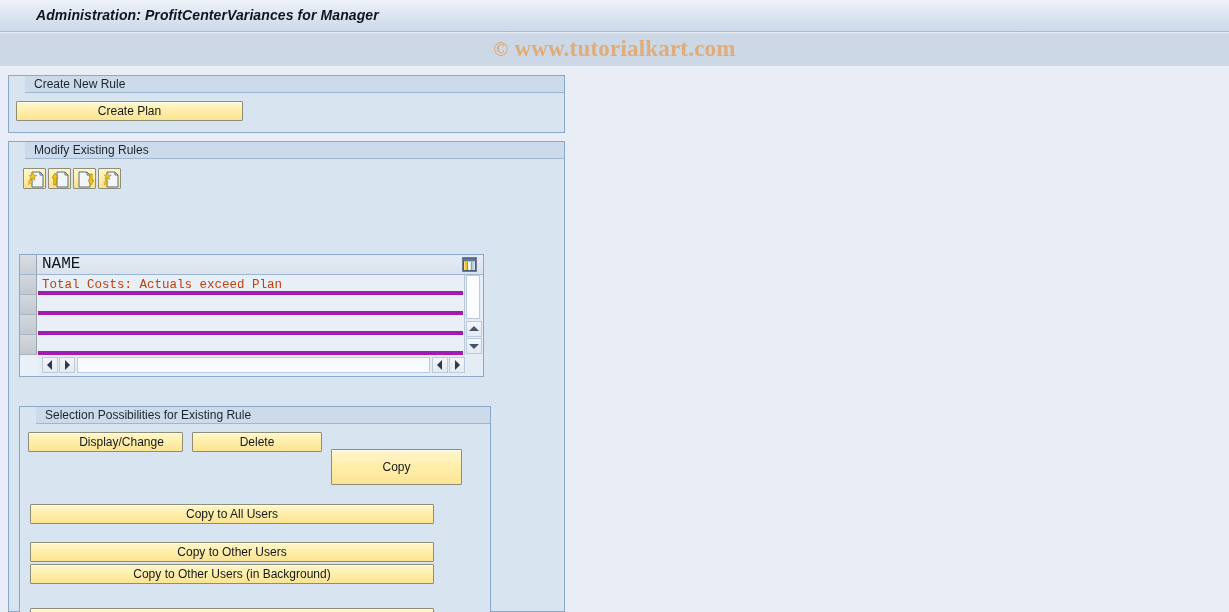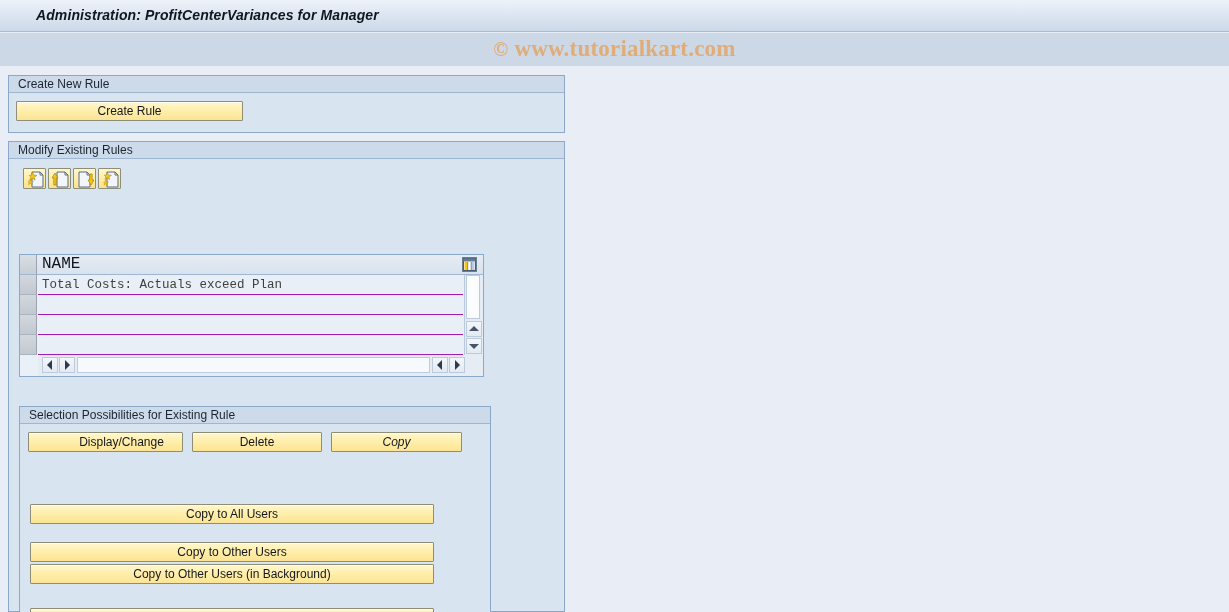--- a/index.html
+++ b/index.html
@@ -51,20 +51,21 @@
     border:1px solid #8aa8c8;
     background:#d8e4f0;
   }
   .group>.ghead{
     height:17px;line-height:17px;
     background:#ccdaea;
     border-bottom:1px solid #9db7d2;
     padding-left:9px;
     font-size:12px;color:#1b2530;white-space:nowrap;
     box-sizing:border-box;
+    margin-left:16px;
   }
 
   
   .btn{
     position:absolute;box-sizing:border-box;
     background:linear-gradient(to bottom,#fff6cd 0%,#ffeea8 52%,#fbe395 100%);
     border:1px solid #8d8d78;
     border-radius:1px;
     box-shadow:inset 0 1px 0 #fffdf0;
     font-family:"Liberation Sans",sans-serif;
@@ -103,23 +104,23 @@
     background:linear-gradient(to bottom,#d9dee4 0%,#c8ced6 100%);
     border-right:1px solid #9aa4b0;border-bottom:1px solid #9db7d2;
   }
   .colhdr{
     position:absolute;left:18px;top:0;height:19px;line-height:19px;
     font-family:Liberation Mono, monospace;font-size:16px;color:#10161d;
     padding-left:4px;white-space:nowrap;
   }
   .datarow{
     position:absolute;left:18px;box-sizing:border-box;
-    border-bottom:1px solid #a21caf;
+    border-bottom:4px solid #a21caf;
     background:#e9eff7;
-    font-family:"Liberation Mono",monospace;font-size:12.5px;color:#404040;
+    font-family:"Liberation Mono",monospace;font-size:12.5px;color:#c2410c;
     line-height:20px;padding-left:4px;white-space:nowrap;overflow:hidden;
   }
   .hicon{
     position:absolute;width:15px;height:15px;box-sizing:border-box;
     border:1px solid #6c7d8f;background:#fff;
     cursor:default;
   }
   .vscroll{
     position:absolute;box-sizing:border-box;
     background:#e6ecf4;border-left:1px solid #b9c8da;
@@ -158,21 +159,21 @@
   <div class="wmband"></div>
   <div class="wm">
     <span class="cmark">©</span>
     <span>www.tutorialkart.com</span>
   </div>
 
   <div class="canvas">
 
     <div class="group" style="left:8px;top:9px;width:557px;height:58px;">
       <div class="ghead">Create New Rule</div>
-      <button class="btn" style="left:7px;top:25px;width:227px;height:20px;">Create Rule</button>
+      <button class="btn" style="left:7px;top:25px;width:227px;height:20px;">Create Plan</button>
     </div>
 
     <div class="group" style="left:8px;top:75px;width:557px;height:471px;">
       <div class="ghead">Modify Existing Rules</div>
 
       <div class="tbtn" style="left:14px;top:26px;">
         <svg width="17" height="17" viewBox="0 0 17 17">
           <polygon points="5,1 13,1 16,4 16,16 5,16" fill="#f2f6fb" stroke="#5a6b80" stroke-width="1"></polygon>
           <polyline points="13,1 13,4 16,4" fill="none" stroke="#5a6b80" stroke-width="1"></polyline>
           <polygon points="3,0 5,4 9,4.5 5.5,6.5 6.5,10.5 3,8 0,10.5 1,6.5 -1,4.5 2,4" fill="#f5c518" stroke="#a6820a" stroke-width=".7" transform="translate(3,1) scale(.78)"></polygon>
@@ -254,21 +255,21 @@
             <i class="tri-r"></i>
           </div>
         </div>
       </div>
 
       <div class="group" style="left:10px;top:264px;width:472px;height:254px;">
         <div class="ghead">Selection Possibilities for Existing Rule</div>
 
         <button class="btn" style="left:8px;top:25px;width:155px;height:20px;padding-left:32px;">Display/Change</button>
         <button class="btn" style="left:172px;top:25px;width:130px;height:20px;">Delete</button>
-        <button class="btn" style="left:311px;top:25px;width:131px;height:20px;font-style:italic;">Copy</button>
+        <button class="btn" style="left:311px;top:42px;width:131px;height:36px;">Copy</button>
 
         <button class="btn" style="left:10px;top:69px;width:404px;height:20px;margin-top:28px;">Copy to All Users</button>
 
         <button class="btn" style="left:10px;top:157px;width:404px;height:20px;">Copy to Other Users (in Background)</button>
         <button class="btn" style="left:10px;top:135px;width:404px;height:20px;">Copy to Other Users</button>
 
         <button class="btn" style="left:10px;top:201px;width:404px;height:20px;">Assignment of Rules to Users</button>
       </div>
     </div>
   </div>

